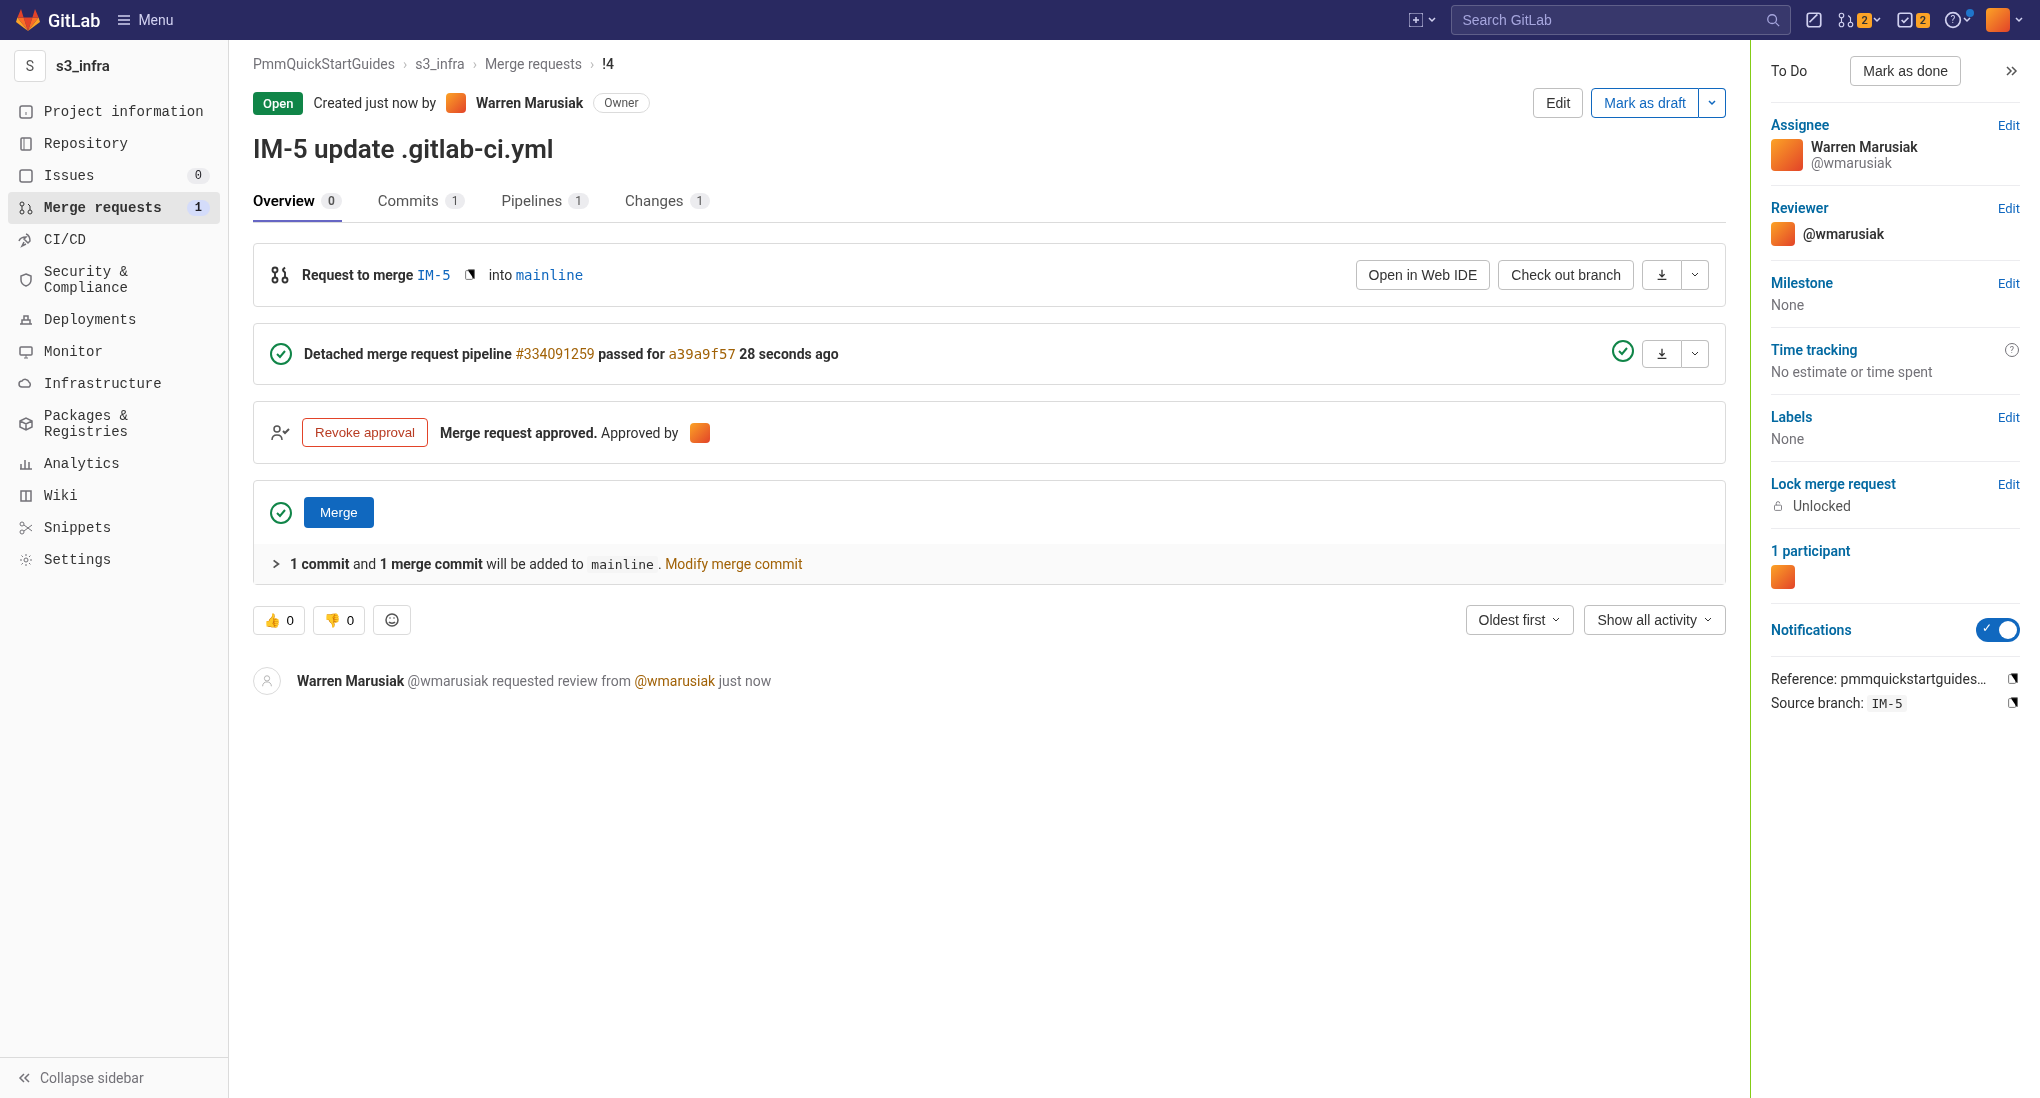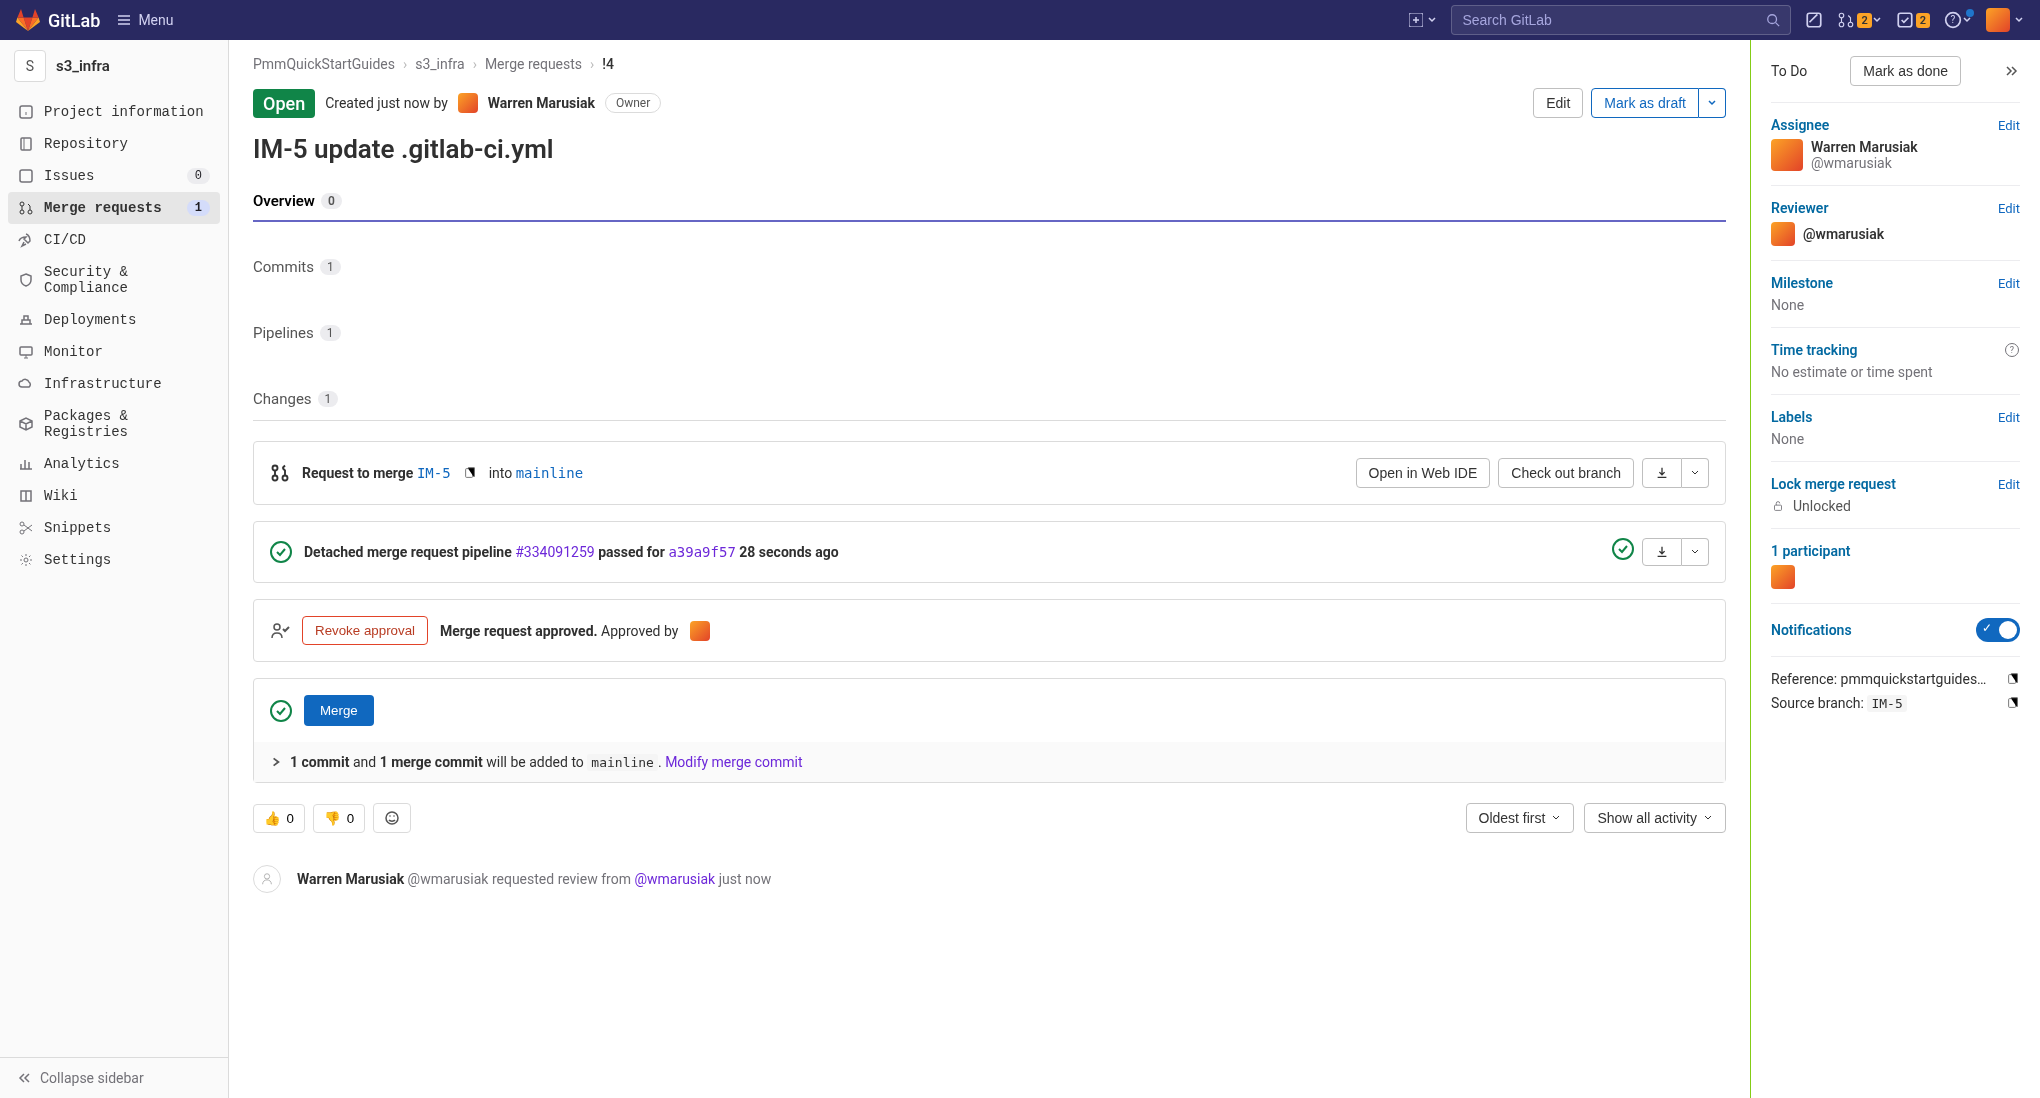--- a/index.html
+++ b/index.html
@@ -1,17 +1,17 @@
 <!DOCTYPE html>
 <html><head>
 <meta charset="utf-8">
 <style>
 * { box-sizing: border-box; margin: 0; padding: 0; }
 body { font-family: -apple-system, BlinkMacSystemFont, "Segoe UI", Roboto, sans-serif; font-size: 14px; color: #303030; background: #fff; overflow: hidden; }
-a { text-decoration: none; color: #6d28d9; }
+a { text-decoration: none; color: #a16207; }
 
 
 .topbar { height: 40px; background: #292961; display: flex; align-items: center; padding: 0 16px; color: #fff; }
 .topbar-left { display: flex; align-items: center; gap: 16px; }
 .gitlab-logo { display: flex; align-items: center; gap: 8px; font-size: 18px; font-weight: 500; }
 .gitlab-logo svg { width: 24px; height: 24px; }
 .menu-btn { display: flex; align-items: center; gap: 6px; color: #d1d1f0; cursor: pointer; }
 .topbar-right { margin-left: auto; display: flex; align-items: center; gap: 14px; }
 .plus-btn { display: flex; align-items: center; gap: 4px; color: #d1d1f0; }
 .search-box { width: 340px; height: 30px; background: rgba(255,255,255,0.07); border: 1px solid rgba(255,255,255,0.2); border-radius: 4px; display: flex; align-items: center; padding: 0 10px; color: #a6a6de; }
@@ -39,32 +39,32 @@
 .nav-badge.zero { background: #ececef; }
 .collapse { display: flex; align-items: center; gap: 8px; padding: 12px 16px; border-top: 1px solid #dbdbdb; color: #737278; cursor: pointer; }
 
 
 .main { flex: 1; overflow: auto; padding: 16px 24px; }
 .breadcrumbs { display: flex; align-items: center; gap: 8px; font-size: 14px; color: #737278; margin-bottom: 16px; }
 .breadcrumbs a { color: #737278; }
 .breadcrumbs .sep { color: #bbb; }
 
 .mr-header { display: flex; align-items: center; gap: 10px; margin-bottom: 16px; }
-.status-open { background: #108548; color: #fff; padding: 4px 10px; border-radius: 4px; font-weight: 500; font-size: 18px; }
+.status-open { background: #108548; color: #fff; padding: 4px 10px; border-radius: 4px; font-weight: 500; font-size: 13px; }
 .owner-tag { border: 1px solid #dbdbdb; border-radius: 12px; padding: 2px 10px; font-size: 12px; color: #555; }
 .mr-actions { margin-left: auto; display: flex; gap: 8px; }
 .btn { border: 1px solid #bfbfbf; background: #fff; padding: 6px 12px; border-radius: 4px; cursor: pointer; font-size: 14px; color: #333; }
 .btn-blue-outline { border-color: #1068bf; color: #1068bf; }
 .btn-group { display: flex; }
 .btn-group .btn:first-child { border-radius: 4px 0 0 4px; }
 .btn-group .btn:last-child { border-radius: 0 4px 4px 0; border-left: none; padding: 6px 8px; }
 
 .mr-title { font-size: 26px; font-weight: 600; margin-bottom: 16px; }
 
-.tabs { display: flex; gap: 24px; border-bottom: 1px solid #dbdbdb; margin-bottom: 20px; flex-direction: column; }
+.tabs { display: flex; gap: 36px; border-bottom: 1px solid #dbdbdb; margin-bottom: 20px; }
 .tab { padding: 12px 0; cursor: pointer; color: #555; font-size: 15px; display: flex; align-items: center; gap: 6px; }
 .tab.active { color: #000; font-weight: 600; box-shadow: inset 0 -2px 0 #6666c4; }
 .tab-count { background: #ececef; color: #555; font-size: 12px; padding: 1px 7px; border-radius: 10px; }
 
 .description { color: #333; margin-bottom: 24px; }
 
 .widget-box { border: 1px solid #dbdbdb; border-radius: 4px; margin-bottom: 16px; }
 .widget-row { padding: 16px; display: flex; align-items: center; gap: 12px; }
 .merge-icon { width: 20px; height: 20px; }
 .branch-link { color: #1068bf; font-family: monospace; }

